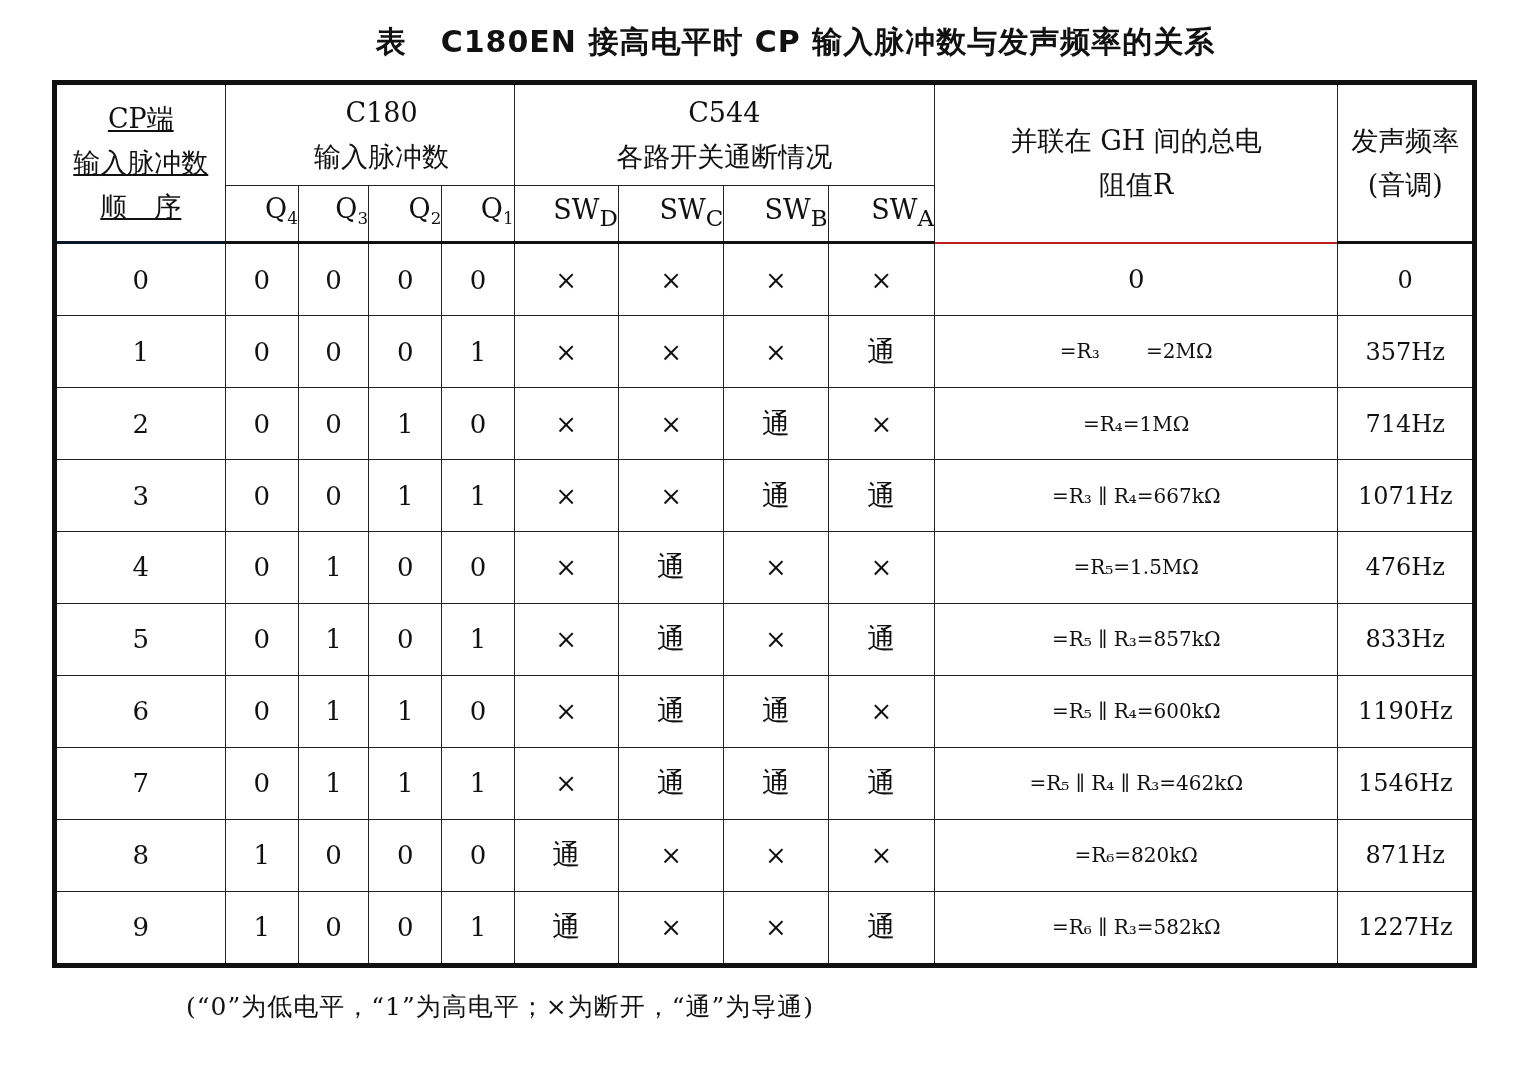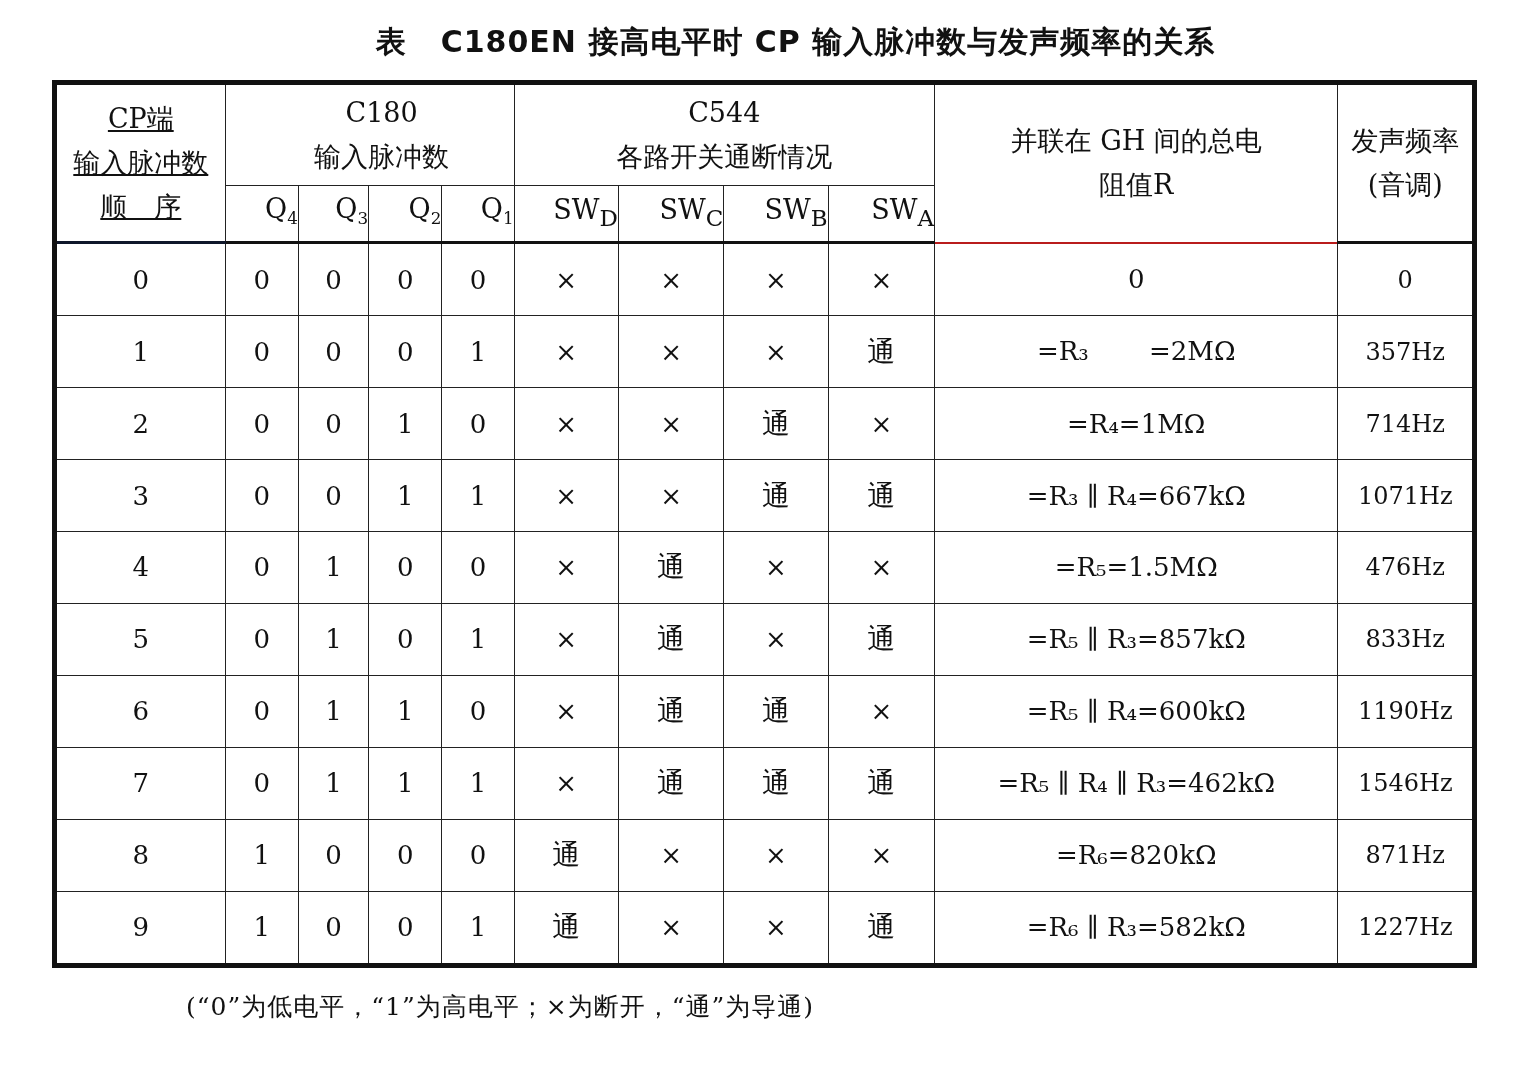--- a/index.html
+++ b/index.html
@@ -12,21 +12,21 @@
   table.main { position:absolute; left:52px; top:80px; width:1425px; height:888px;
                border-collapse:collapse; border:5px solid #111; table-layout:fixed; }
   table.main td, table.main th { border:1.5px solid #222; text-align:center; vertical-align:middle;
                font-weight:normal; padding:0; }
   th { font-size:27px; line-height:44px; }
   td { font-size:26px; height:70px; }
   tr.hdr-bottom th { border-bottom:3px solid #111;text-align:right; }
   td.col-seq { border-right:3px solid #111; }
   .sub { font-size:0.62em; vertical-align:-0.35em; }
   .subL { font-size:0.85em; vertical-align:-0.3em; }
-  td.r { text-align:left; padding-left:22px; font-size:26px; }
+  td.r { text-align:left; padding-left:22px; font-size:20px; }
   td.freq { font-weight:bold; font-size:24px; }
   td.sw-on { font-weight:bold; font-size:28px; }
   .footnote { position:absolute; left:186px; top:990px; font-size:25px; letter-spacing:1px; }
 </style>
 </head>
 <body>
 
 <div class="title">
   <span class="lbl">表</span><span>C180EN 接高电平时 CP 输入脉冲数与发声频率的关系</span>
 </div>

